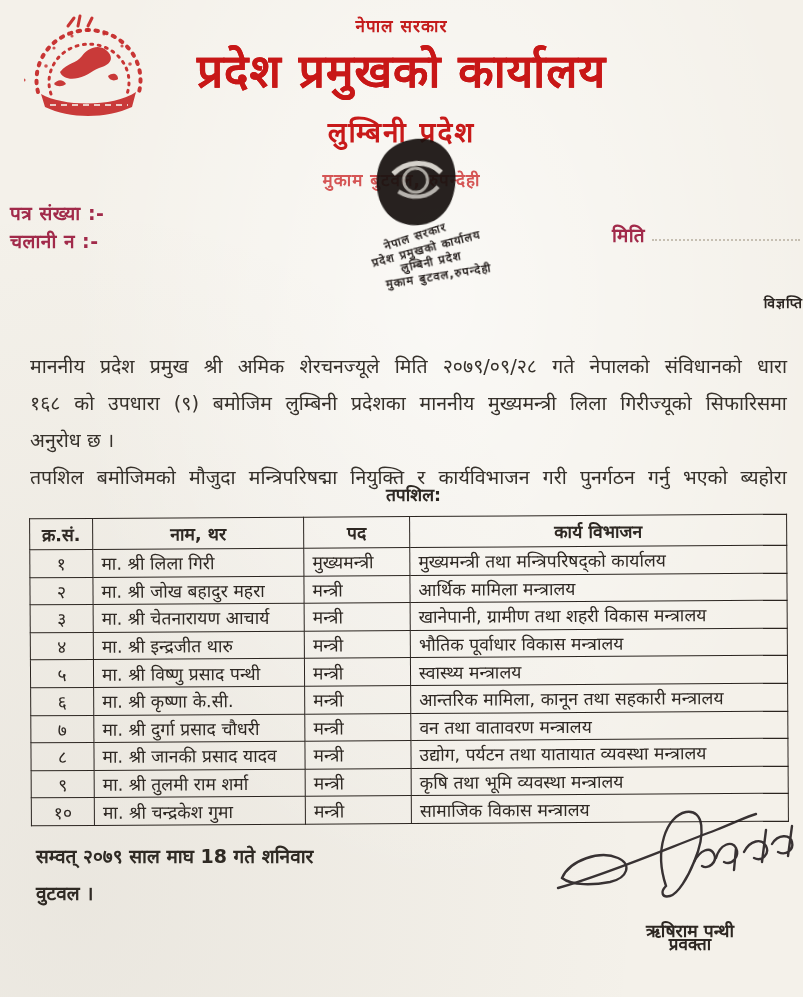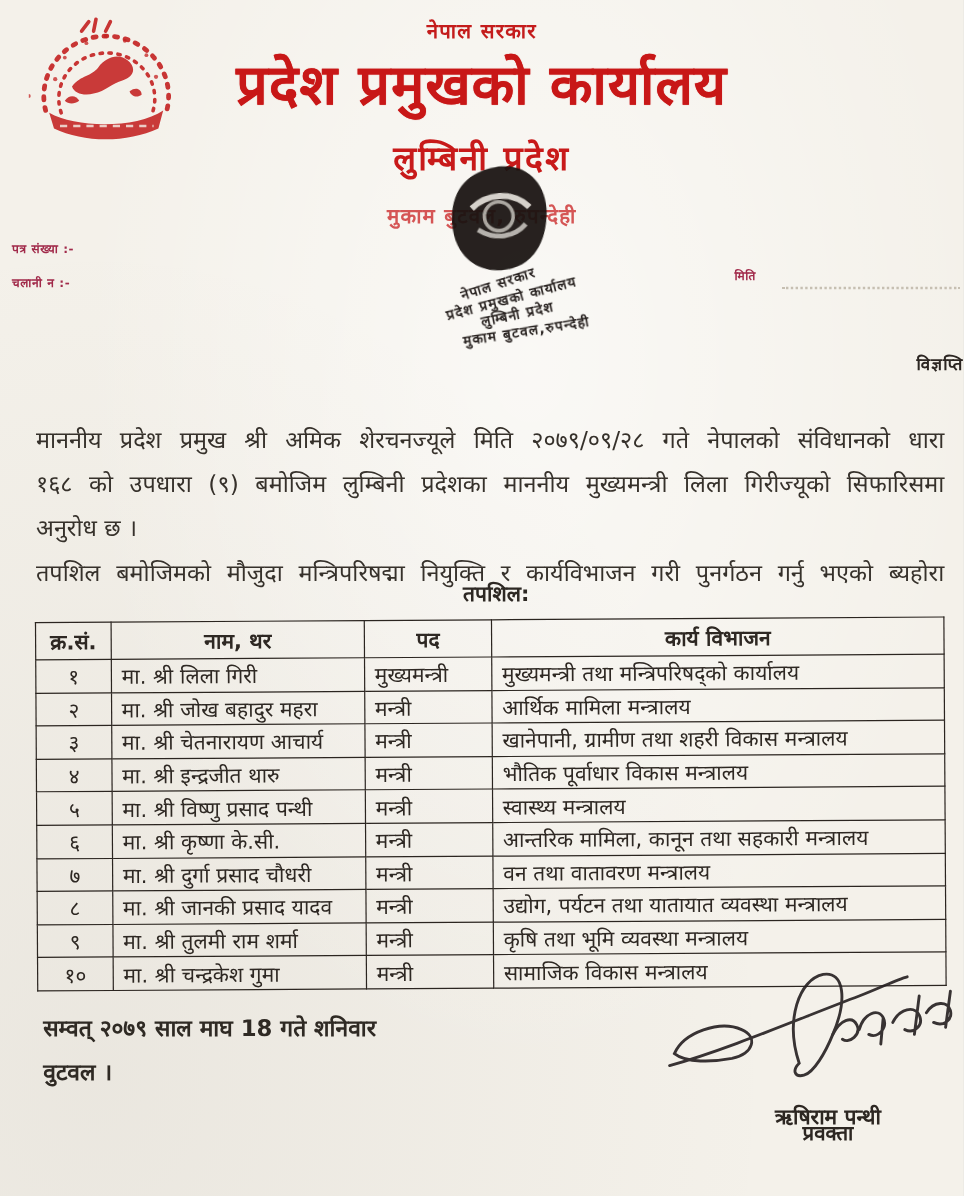--- a/index.html
+++ b/index.html
@@ -19,21 +19,21 @@
   .office-title{top:38px;left:0;width:100%;text-align:center;
     color:#c81717;font-size:46px;font-weight:700;letter-spacing:1px;
     text-shadow:0 0 .6px #c81717;}
   .province-line{top:112px;left:0;width:100%;text-align:center;
     color:#c81a1a;font-size:28px;font-weight:700;letter-spacing:2px;}
   .location-line{top:168px;left:0;width:100%;text-align:center;
     color:#cf3a3a;font-size:17px;font-weight:600;letter-spacing:1px;opacity:.85;}
   
   .emblem{top:6px;left:24px;width:128px;height:116px;}
   
-  .meta-label{color:#a12a4a;font-size:10px;font-weight:700;letter-spacing:.5px;}
+  .meta-label{color:#a12a4a;font-size:19px;font-weight:700;letter-spacing:.5px;}
   .letter-no{top:200px;left:10px;}
   .dispatch-no{top:228px;left:10px;}
   .date-label{top:222px;left:612px;}
   .date-dots{top:239px;left:652px;width:148px;border-bottom:2px dotted #c6bfb2;height:0;}
   
   .stamp{top:134px;left:328px;width:185px;height:160px;z-index:3;
     transform:rotate(-4deg);filter:blur(.25px);}
   .stamp-blob{position:absolute;top:0;left:42px;width:96px;height:98px;}
   .stamp-lines{position:absolute;top:96px;left:0;width:100%;
     transform:rotate(-9deg);transform-origin:40% 0;}

